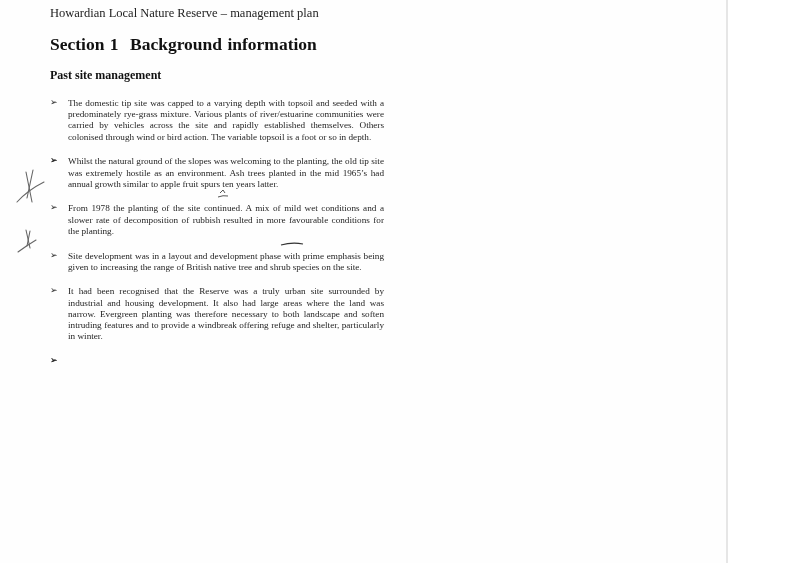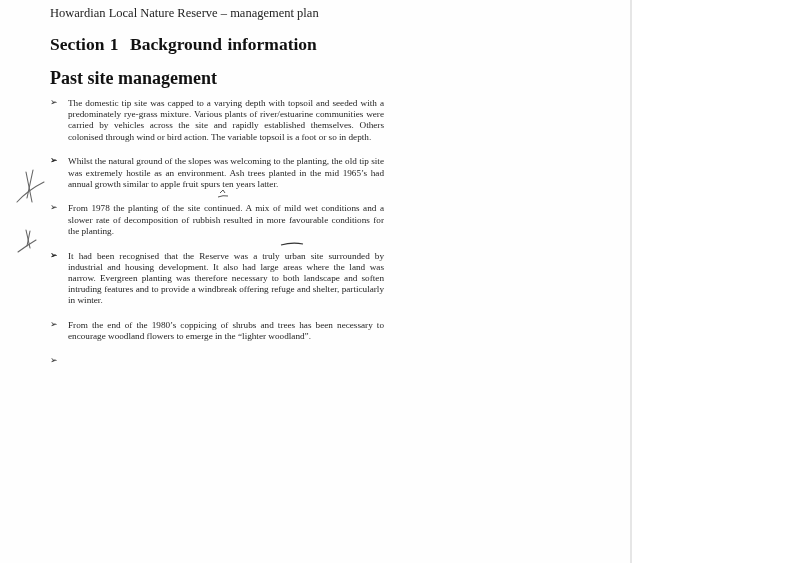--- a/index.html
+++ b/index.html
@@ -11,21 +11,21 @@
     width: 800px;
     height: 563px;
     position: relative;
     overflow: hidden;
     font-family: "Liberation Serif", "DejaVu Serif", serif;
     color: #1a1a1a;
   }
   .page {
     position: absolute;
     left: 0; top: 0;
-    width: 632px; height: 563px;
+    width: 728px; height: 563px;
     background: #fefefe;
   }
   .running-header {
     position: absolute;
     left: 50px;
     top: 6px;
     font-size: 12.5px;
     color: #222;
     white-space: nowrap;
   }
@@ -37,21 +37,21 @@
     font-weight: bold;
     color: #111;
     white-space: nowrap;
     word-spacing: 1px;
   }
   .section-title .gap { display: inline-block; width: 6px; }
   .subsection-title {
     position: absolute;
     left: 50px;
     top: 68px;
-    font-size: 18px;
+    font-size: 12px;
     font-weight: bold;
     color: #111;
     white-space: nowrap;
   }
   .bullets {
     position: absolute;
     left: 50px;
     top: 98px;
     width: 334px;
     margin: 0;
@@ -111,28 +111,28 @@
     <li class="bullet">
       <span class="marker">➢</span>
       <span>Whilst the natural ground of the slopes was welcoming to the planting, the old tip site was extremely hostile as an environment. Ash trees planted in the mid 1965’s had annual growth similar to apple fruit spurs ten years latter.</span>
     </li>
     <li class="bullet">
       <span class="marker">➢</span>
       <span>From 1978 the planting of the site continued. A mix of mild wet conditions and a slower rate of decomposition of rubbish resulted in more favourable conditions for the planting.</span>
     </li>
     <li class="bullet">
       <span class="marker">➢</span>
+      <span>Site development was in a layout and development phase with prime emphasis being given to increasing the range of British native tree and shrub species on the site.</span>
     </li>
     <li class="bullet">
       <span class="marker">➢</span>
       <span>It had been recognised that the Reserve was a truly urban site surrounded by industrial and housing development. It also had large areas where the land was narrow. Evergreen planting was therefore necessary to both landscape and soften intruding features and to provide a windbreak offering refuge and shelter, particularly in winter.</span>
     </li>
     <li class="bullet">
       <span class="marker">➢</span>
-      <span>From the end of the 1980’s coppicing of shrubs and trees has been necessary to encourage woodland flowers to emerge in the “lighter woodland”.</span>
     </li>
     <li class="bullet">
       <span class="marker">➢</span>
     </li>
   </ul>
 
   <svg class="hand-mark" style="left:14px; top:168px;" width="34" height="38" viewBox="0 0 34 38">
     <path d="M12 4 L18 34" stroke="#666" stroke-width="1.1" fill="none" stroke-linecap="round"></path>
     <path d="M19 2 L13 30" stroke="#666" stroke-width="1.1" fill="none" stroke-linecap="round"></path>
     <path d="M3 34 Q14 22 30 14" stroke="#666" stroke-width="1.1" fill="none" stroke-linecap="round"></path>

